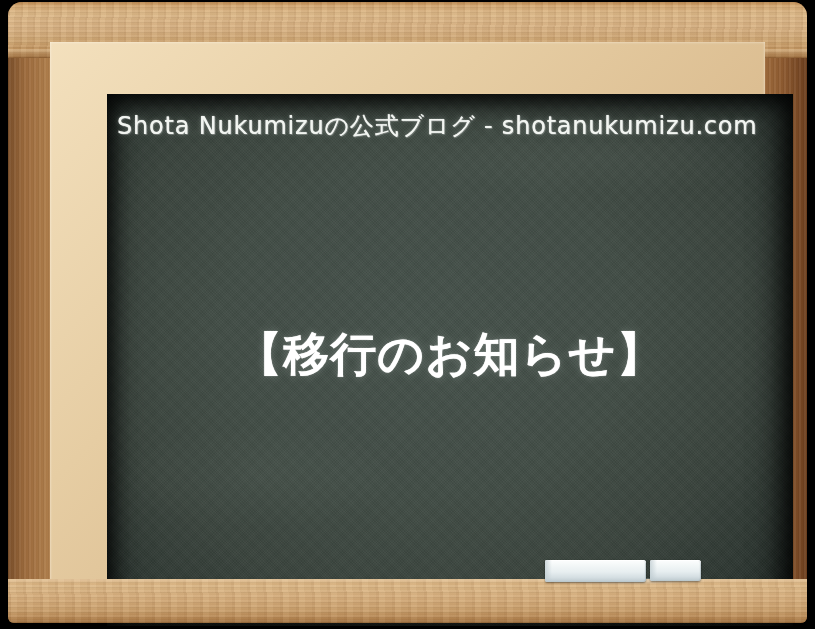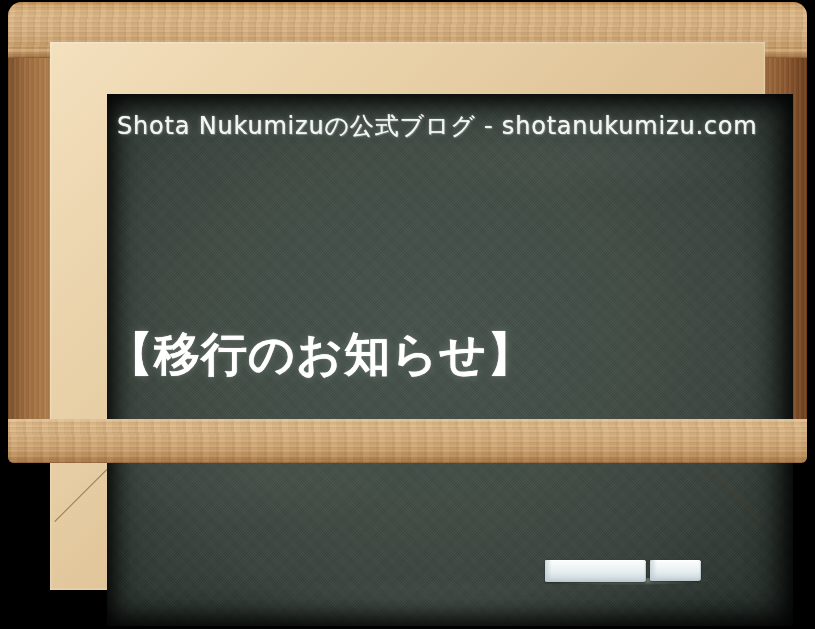--- a/index.html
+++ b/index.html
@@ -22,21 +22,21 @@
     background: #000000;
     overflow: hidden;
   }
 
   
   .frame {
     position: absolute;
     left: 8px;
     top: 2px;
     width: 799px;
-    height: 461px;
+    height: 621px;
     border-radius: 14px 14px 6px 6px;
     background:
       repeating-linear-gradient(90deg,
         rgba(0,0,0,0.055) 0px, rgba(0,0,0,0.055) 1px,
         rgba(255,255,255,0.05) 1px, rgba(255,255,255,0.05) 3px,
         rgba(0,0,0,0.02) 3px, rgba(0,0,0,0.02) 5px),
       linear-gradient(90deg,
         #7a4f2a 0%, #9c6a3c 2%, #bb8b55 7%,
         #c9a271 18%, #d8b888 30%,
         #d3b183 50%,
@@ -228,21 +228,21 @@
       0 0 5px rgba(230,240,235,0.30),
       1px 1px 0 rgba(255,255,255,0.18);
     z-index: 3;
   }
 
   .headline {
     position: absolute;
     left: 0;
     right: 0;
     top: 230px;
-    text-align: left;
+    text-align: center;
     font-family: "DejaVu Sans", sans-serif;
     font-size: 46px;
     font-weight: 700;
     letter-spacing: 1px;
     color: #ffffff;
     text-shadow:
       0 0 1px rgba(255,255,255,0.9),
       0 0 8px rgba(235,245,240,0.22);
     z-index: 3;
   }

